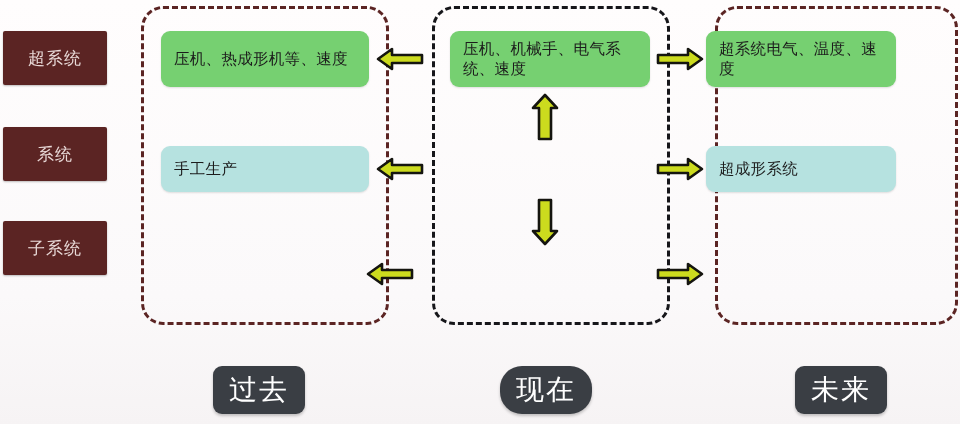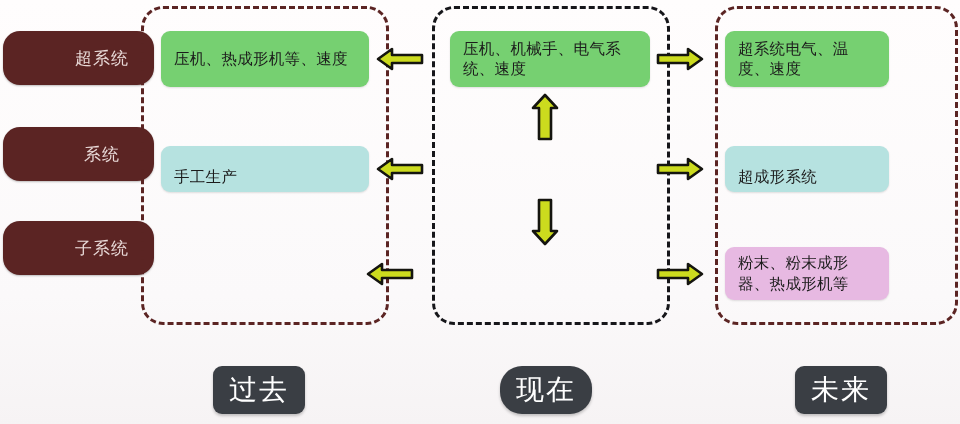--- a/index.html
+++ b/index.html
@@ -19,30 +19,29 @@
     inset: 0;
     background: linear-gradient(180deg,#fffdfd 0%, #fbf9fa 70%, #f6f3f4 100%);
   }
 
   
   .level-label {
     position: absolute;
     left: 3px;
     width: 104px;
     height: 54px;
-    border-radius: 17px;
+    border-radius: 2px;
     background: #5b2423;
     color: #e9dad8;
     display: flex;
     align-items: center;
     justify-content: center;
     font-size: 17px;
     letter-spacing: 1px;
     box-shadow: 0 1px 2px rgba(0,0,0,.25);
-    padding-left: 47px;
   }
   .level-label.l0 { top: 31px; }
   .level-label.l1 { top: 127px; }
   .level-label.l2 { top: 221px; }
 
   
   .era-col {
     position: absolute;
     top: 6px;
     height: 319px;
@@ -62,27 +61,27 @@
     display: flex;
     align-items: center;
     padding: 5px 13px;
     font-size: 15.5px;
     line-height: 1.32;
     color: #1c1c1c;
     letter-spacing: .3px;
     box-shadow: 0 1px 2px rgba(0,0,0,.12);
   }
   .cbox.green { background: #76d071; }
-  .cbox.cyan  { background: #b6e2e0; align-items: flex-end; }
+  .cbox.cyan  { background: #b6e2e0; }
   .cbox.pink  { background: #e7b9e2; }
 
   
   .col-past    { left: 161px; width: 208px; }
   .col-present { left: 450px; width: 200px; }
-  .col-future  { left: 725px; width: 164px; }
+  .col-future  { left: 706px; width: 190px; }
 
   
   .row-0 { top: 31px;  height: 56px; }
   .row-1 { top: 146px; height: 46px; }
   .row-2 { top: 247px; height: 53px; }
   .row-1.tall { top: 145px; height: 48px; }
 
   
   .h-arrow {
     position: absolute;
@@ -156,23 +155,20 @@
   <div class="cbox green col-present row-0">
     <span>压机、机械手、电气系统、速度</span>
   </div>
 
   <div class="cbox green col-future row-0">
     <span>超系统电气、温度、速度</span>
   </div>
   <div class="cbox cyan col-future row-1">
     <span>超成形系统</span>
   </div>
-  <div class="cbox pink col-future row-2">
-    <span>粉末、粉末成形器、热成形机等</span>
-  </div>
 
   <div class="h-arrow ha-p0">
     <svg viewBox="0 0 48 26">
         <polygon points="2,13 16,3 16,9 46,9 46,17 16,17 16,23" fill="#ccdb1e" stroke="#15150f" stroke-width="2.6" stroke-linejoin="round"></polygon>
       </svg>
   </div>
   <div class="h-arrow ha-p1">
     <svg viewBox="0 0 48 26">
         <polygon points="2,13 16,3 16,9 46,9 46,17 16,17 16,23" fill="#ccdb1e" stroke="#15150f" stroke-width="2.6" stroke-linejoin="round"></polygon>
       </svg>

